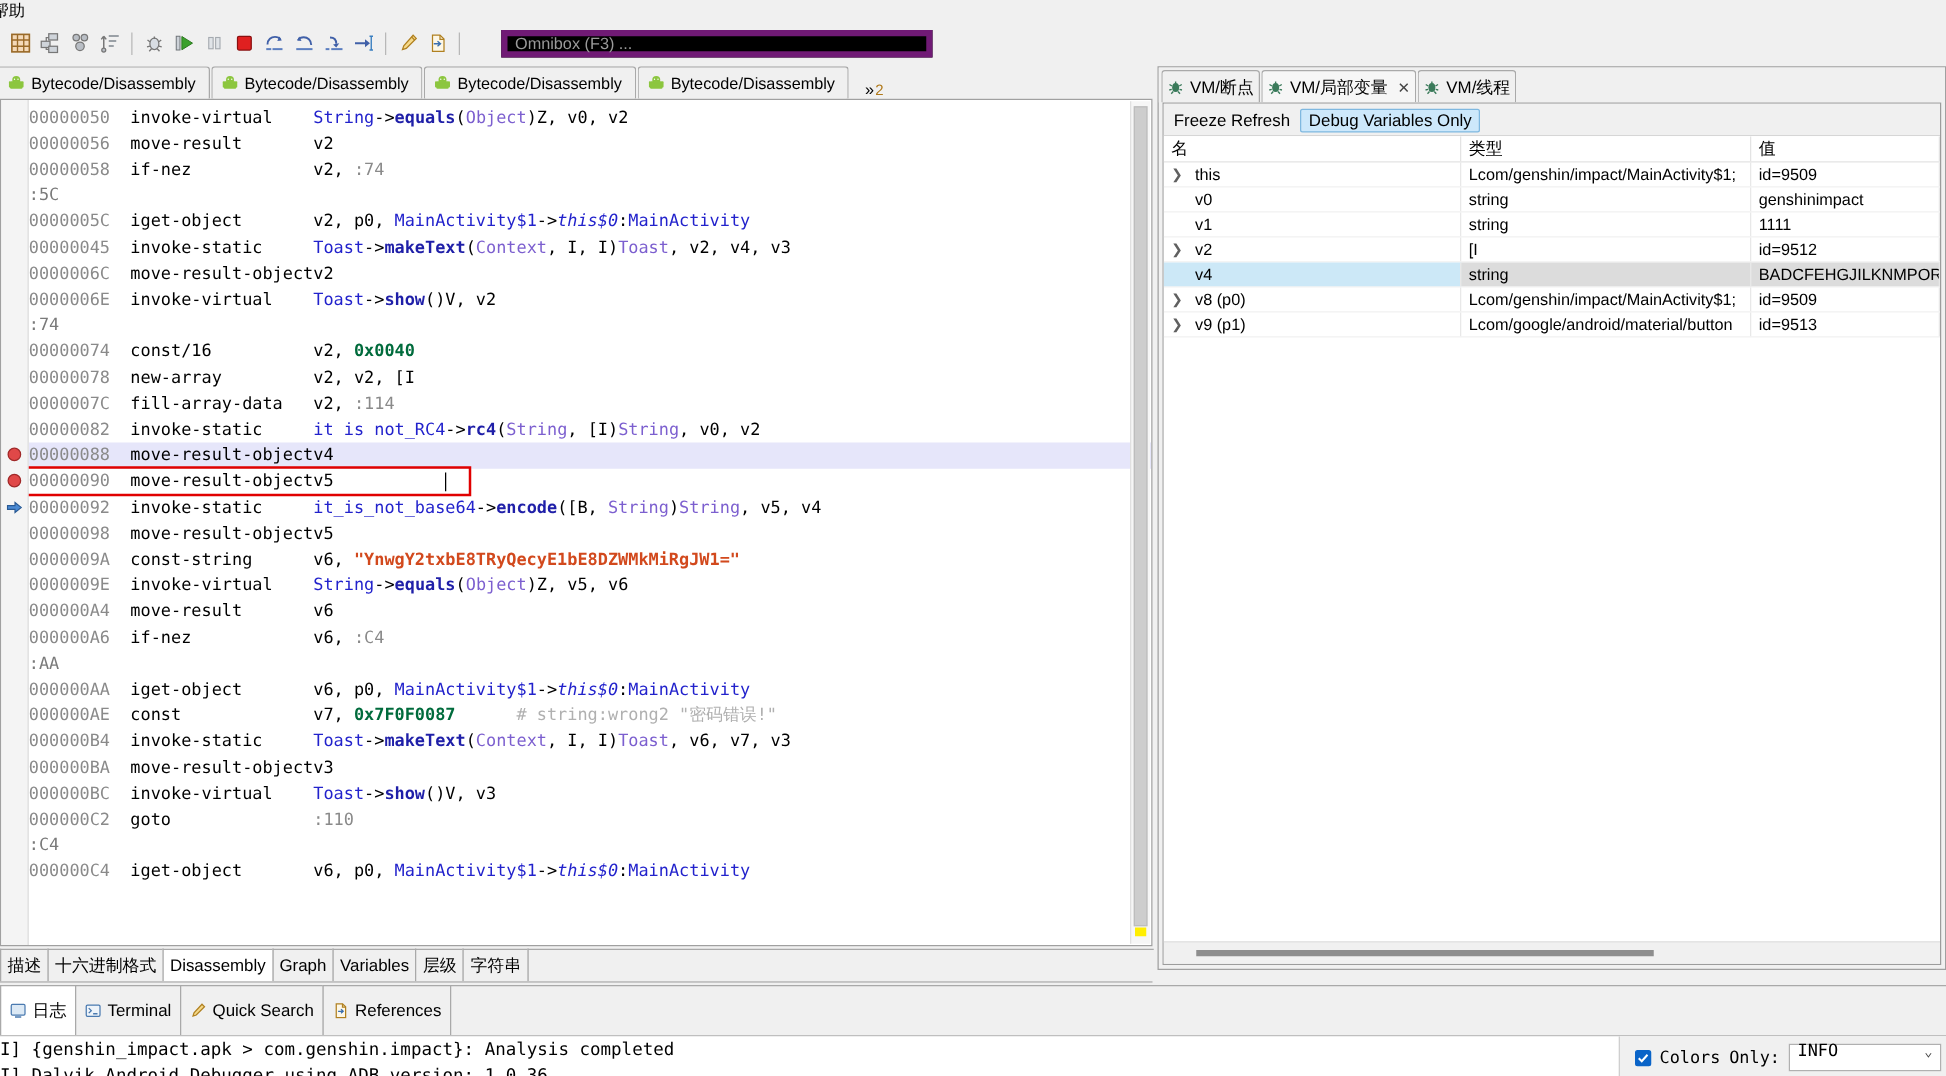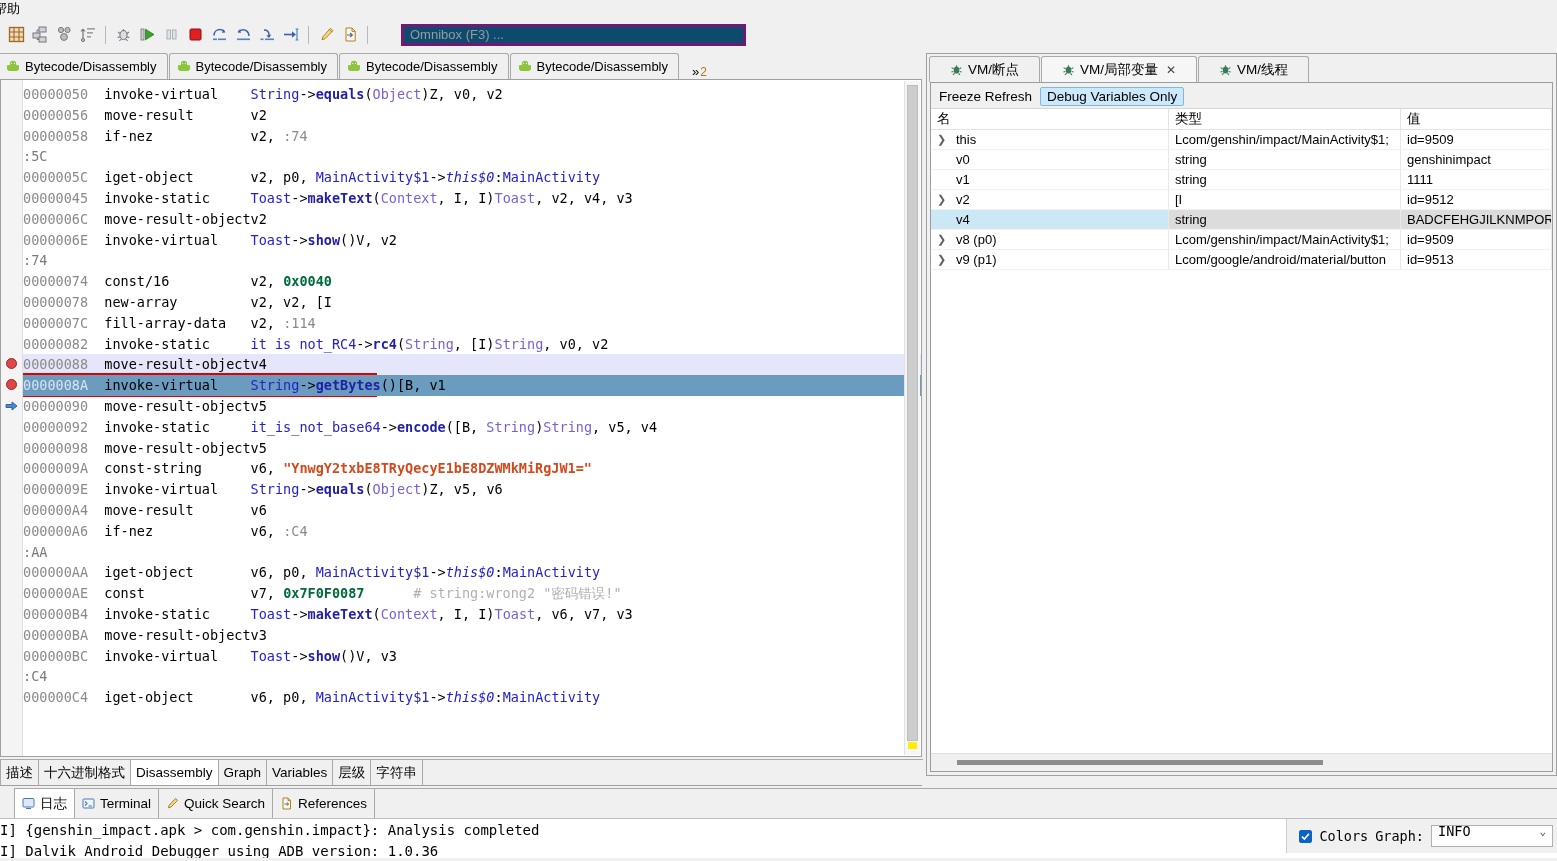--- a/index.html
+++ b/index.html
@@ -27,21 +27,21 @@
     padding: 0 4px; gap: 0px;
   }
   .tbtn {
     width: 24px; height: 24px; display: flex; align-items: center;
     justify-content: center; position: relative;
   }
   .tbtn svg { display:block; }
   .tsep { width: 1px; height: 18px; background: #b8b8b8; margin: 0 5px; }
   .omnibox {
     margin-left: 28px; width: 345px; height: 22px;
-    border: 3px solid #701a75; background: #0c4a6e;
+    border: 5px solid #701a75; background: #000000;
     font-size: 13px; color: #9a9a9a; padding: 0 6px;
     display: flex; align-items: center;
   }
 
   
   .split { display: flex; height: 737px; padding: 0 0 0 0; }
   .leftpane { width: 922px; height: 737px; position: relative; }
   .rightpane {
     width: 631px; height: 723px; margin-left: 4px; margin-top: 2px;
     background: #f0f0f0; border: 1px solid #a0a0a0;
@@ -141,21 +141,21 @@
   .btab.active { background: #fff; }
   .btab.fill { flex: 1; border-right: none; }
 
   
   .vtabstrip {
     display: flex; align-items: flex-end; height: 28px; padding-left: 2px;
     background: #f0f0f0;
   }
   .vtab {
     height: 26px; display: flex; align-items: center; gap: 5px;
-    padding: 0 20px; font-size: 13.5px; background: #f0f0f0;
+    padding: 0 4px; font-size: 13.5px; background: #f0f0f0;
     border: 1px solid #a9a9a9; border-bottom: none;
     border-top-left-radius: 3px; border-top-right-radius: 3px;
     margin-right: 1px; white-space: nowrap;
   }
   .vtab.active { background: #f6f6f6; }
   .gearicon { width: 13px; height: 13px; flex:0 0 13px; }
   .xclose { font-size: 12px; color: #444; margin-left: 3px; }
 
   .vbody {
     flex: 1; margin: 0 3px 3px 3px; background: #fff;
@@ -199,21 +199,21 @@
     height: 18px; background: #f0f0f0; position: relative;
     border-top: 1px solid #e0e0e0;
   }
   .hsb .thumb {
     position: absolute; left: 26px; top: 6px; width: 366px; height: 5px;
     background: #8d8d8d;
   }
 
   
   .bottomtabs {
-    display: flex; align-items: stretch; height: 30px; background: #f0f0f0; margin-left: 14px;
+    display: flex; align-items: stretch; height: 40px; background: #f0f0f0;
   }
   .bt {
     display: flex; align-items: center; gap: 5px; padding: 0 7px;
     font-size: 13.5px; border: 1px solid #a9a9a9; border-bottom: none;
     background: #f0f0f0; margin-right: -1px; white-space: nowrap;
   }
   .bt.active { background: #fff; }
   .bt.fill { flex: 1; border-right: none; border-left: 1px solid #a9a9a9; }
 
   .console {
@@ -428,34 +428,34 @@
             <div class="cl"><span class="addr">0000006C</span>  <span class="op">move-result-object</span><span class="op">v2</span></div>
             <div class="cl"><span class="addr">0000006E</span>  <span class="op">invoke-virtual    </span><span class="cls">Toast</span><span class="op">-&gt;</span><span class="mth">show</span><span class="op">()V, v2</span></div>
             <div class="cl"><span class="lbl">:74</span></div>
             <div class="cl"><span class="addr">00000074</span>  <span class="op">const/16          </span><span class="op">v2, </span><span class="num">0x0040</span></div>
             <div class="cl"><span class="addr">00000078</span>  <span class="op">new-array         </span><span class="op">v2, v2, [I</span></div>
             <div class="cl"><span class="addr">0000007C</span>  <span class="op">fill-array-data   </span><span class="op">v2, </span><span class="jmp">:114</span></div>
             <div class="cl"><span class="addr">00000082</span>  <span class="op">invoke-static     </span><span class="cls">it is not_RC4</span><span class="op">-&gt;</span><span class="mth">rc4</span><span class="op">(</span><span class="typ">String</span><span class="op">, [I)</span><span class="typ">String</span><span class="op">, v0, v2</span></div>
             <div class="cl hl-lav"><span class="addr">00000088</span>  <span class="op">move-result-object</span><span class="op">v4</span></div>
             <div class="redbox" style="left: -21px; top: 293.2px; width: 375px; height: 24px;"></div>
             <div class="caret" style="left: 333px; top: 298.2px;"></div>
-            <div class="cl hl-sel"><span class="addr">0000008A</span>  <span class="op">invoke-virtual    </span><span class="cls">String</span><span class="op">-&gt;</span><span class="mth">getBytes</span><span class="op">()[B, v1</span></div>
             <div class="cl"><span class="addr">00000090</span>  <span class="op">move-result-object</span><span class="op">v5</span></div>
             <div class="cl"><span class="addr">00000092</span>  <span class="op">invoke-static     </span><span class="cls">it_is_not_base64</span><span class="op">-&gt;</span><span class="mth">encode</span><span class="op">([B, </span><span class="typ">String</span><span class="op">)</span><span class="typ">String</span><span class="op">, v5, v4</span></div>
             <div class="cl"><span class="addr">00000098</span>  <span class="op">move-result-object</span><span class="op">v5</span></div>
             <div class="cl"><span class="addr">0000009A</span>  <span class="op">const-string      </span><span class="op">v6, </span><span class="str">"YnwgY2txbE8TRyQecyE1bE8DZWMkMiRgJW1="</span></div>
             <div class="cl"><span class="addr">0000009E</span>  <span class="op">invoke-virtual    </span><span class="cls">String</span><span class="op">-&gt;</span><span class="mth">equals</span><span class="op">(</span><span class="typ">Object</span><span class="op">)Z, v5, v6</span></div>
             <div class="cl"><span class="addr">000000A4</span>  <span class="op">move-result       </span><span class="op">v6</span></div>
             <div class="cl"><span class="addr">000000A6</span>  <span class="op">if-nez            </span><span class="op">v6, </span><span class="jmp">:C4</span></div>
             <div class="cl"><span class="lbl">:AA</span></div>
             <div class="cl"><span class="addr">000000AA</span>  <span class="op">iget-object       </span><span class="op">v6, p0, </span><span class="cls">MainActivity$1</span><span class="op">-&gt;</span><span class="ital">this$0</span><span class="op">:</span><span class="cls">MainActivity</span></div>
             <div class="cl"><span class="addr">000000AE</span>  <span class="op">const             </span><span class="op">v7, </span><span class="num">0x7F0F0087</span><span class="cmt">      # string:wrong2 "密码错误!"</span></div>
             <div class="cl"><span class="addr">000000B4</span>  <span class="op">invoke-static     </span><span class="cls">Toast</span><span class="op">-&gt;</span><span class="mth">makeText</span><span class="op">(</span><span class="typ">Context</span><span class="op">, I, I)</span><span class="typ">Toast</span><span class="op">, v6, v7, v3</span></div>
             <div class="cl"><span class="addr">000000BA</span>  <span class="op">move-result-object</span><span class="op">v3</span></div>
             <div class="cl"><span class="addr">000000BC</span>  <span class="op">invoke-virtual    </span><span class="cls">Toast</span><span class="op">-&gt;</span><span class="mth">show</span><span class="op">()V, v3</span></div>
+            <div class="cl"><span class="addr">000000C2</span>  <span class="op">goto              </span><span class="jmp">:110</span></div>
             <div class="cl"><span class="lbl">:C4</span></div>
             <div class="cl"><span class="addr">000000C4</span>  <span class="op">iget-object       </span><span class="op">v6, p0, </span><span class="cls">MainActivity$1</span><span class="op">-&gt;</span><span class="ital">this$0</span><span class="op">:</span><span class="cls">MainActivity</span></div>
           </div>
         <div class="vsb">
           <div class="thumb"></div>
           <div class="mark"></div>
         </div>
       </div>
 
       <div class="btabstrip" id="btabs">
@@ -630,21 +630,21 @@
   <div class="console">
     <div class="ln">I] {genshin_impact.apk &gt; com.genshin.impact}: Analysis completed</div>
     <div class="ln">I] Dalvik Android Debugger using ADB version: 1.0.36</div>
     <div class="statusright">
       <div class="cbx">
         <svg width="9" height="9" viewBox="0 0 9 9">
             <path d="M1 4.6 3.4 7 8 1.8" stroke="#fff" stroke-width="1.6" fill="none"></path>
           </svg>
       </div>
       <span class="lbl">Colors</span>
-      <span class="lbl">Graph:</span>
+      <span class="lbl">Only:</span>
       <div class="lvlsel">
         <span>INFO</span>
         <span class="chev">⌄</span>
       </div>
     </div>
   </div>
 
 </div>
 
 </body></html>

